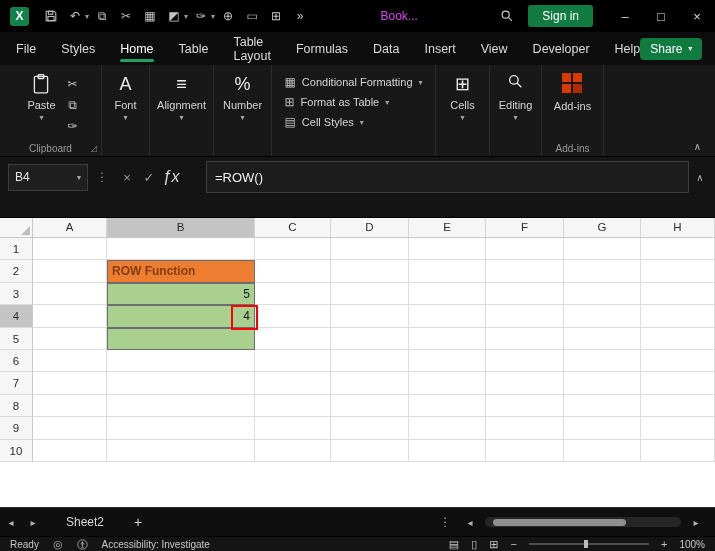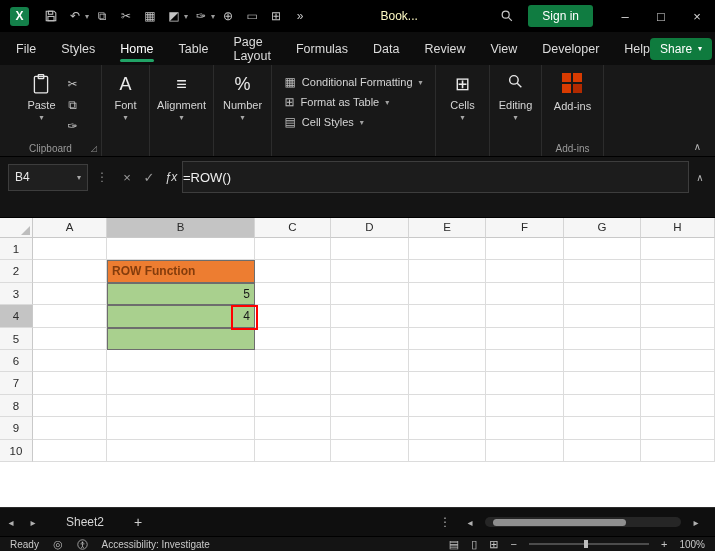--- a/index.html
+++ b/index.html
@@ -9,21 +9,21 @@
 
   
   .titlebar { flex:none; height:32px; background:#000; display:flex; align-items:center;
               color:#c8c8c8; padding:0 0 0 10px; }
   .applogo { width:19px; height:19px; background:#14804A; color:#fff; font-size:12px; font-weight:700;
              display:flex; align-items:center; justify-content:center; border-radius:3px; margin-right:10px; }
   .ticon { min-width:20px; text-align:center; font-size:12px; color:#c4c4c4; margin:0 2px; cursor:default; }
   .ticon svg { display:block; margin:0 auto; }
   .tchev { font-size:8px; color:#9a9a9a; margin:0 1px 0 -2px; }
   .tspacer { flex:1; }
-  .docname { color:#fef9c3; font-size:12px; margin:8px 8px; }
+  .docname { color:#d946ef; font-size:12px; margin:8px 8px; }
   .searchico { margin:0 14px; display:flex; align-items:center; }
   .signin { background:#107C41; color:#fff; border:none; font-size:12px; padding:4px 14px;
             border-radius:3px; font-family:inherit; margin-right:14px; }
   .winctl { width:36px; height:32px; display:flex; align-items:center; justify-content:center;
             color:#d8d8d8; font-size:13px; }
 
   
   .menubar { flex:none; height:33px; background:#0d0d0d; display:flex; align-items:center;
              padding:0 14px 0 16px; }
   .menuitems { display:flex; gap:25px; align-items:center; height:100%; }
@@ -64,23 +64,23 @@
 
   
   .formulabar { flex:none; height:40px; background:#141414; display:flex; align-items:center;
                 padding:0 4px 0 8px; }
   .namebox { width:80px; height:27px; background:#1f1f1f; border:1px solid #3d3d3d;
              color:#e8e8e8; font-size:12px; display:flex; align-items:center; padding:0 6px; }
   .namebox .nval { flex:1; }
   .namebox .chev { font-size:8px; color:#a8a8a8; }
   .fdots { color:#8c8c8c; font-size:12px; margin:0 8px; }
   .fbtn { width:22px; text-align:center; font-size:13px; color:#9c9c9c; }
-  .fbtn.fx { color:#d8d8d8; font-style:italic; font-size:12px; }
+  .fbtn.fx { color:#d8d8d8; font-style:italic; font-size:16px; }
   .finput { flex:1; height:32px; background:#1c1c1c; border:1px solid #3d3d3d; color:#f0f0f0;
-            font-size:13px; display:flex; align-items:center; padding:0 0; margin-left:0; }
+            font-size:13px; display:flex; align-items:center; padding:0 8px; margin-left:24px; }
   .fcollapse { width:22px; text-align:center; font-size:10px; color:#b5b5b5; }
   .fstrip { flex:none; height:21px; background:#141414; border-bottom:1px solid #000; }
 
   
   .gridwrap { flex:none; height:289px; background:#fff; position:relative; }
   .headrow { display:flex; height:20px; }
   .corner { width:33px; background:#F6F6F6; border-right:1px solid #C9C9C9;
             border-bottom:1px solid #C9C9C9; position:relative; }
   .corner .tri { position:absolute; right:2px; bottom:2px; width:0; height:0;
                  border-left:9px solid transparent; border-bottom:9px solid #BDBDBD; }
@@ -164,24 +164,24 @@
     <span class="winctl">□</span>
     <span class="winctl">×</span>
   </div>
 
   <div class="menubar">
     <div class="menuitems">
         <span class="mi">File</span>
         <span class="mi">Styles</span>
         <span class="mi active">Home</span>
         <span class="mi">Table</span>
-        <span class="mi">Page Layout</span>
+        <span class="mi">Table Layout</span>
         <span class="mi">Formulas</span>
         <span class="mi">Data</span>
-        <span class="mi">Review</span>
+        <span class="mi">Insert</span>
         <span class="mi">View</span>
         <span class="mi">Developer</span>
         <span class="mi">Help</span>
       </div>
     <button class="share">
       <span>Share</span>
       <span class="chev">▾</span>
     </button>
   </div>
 

